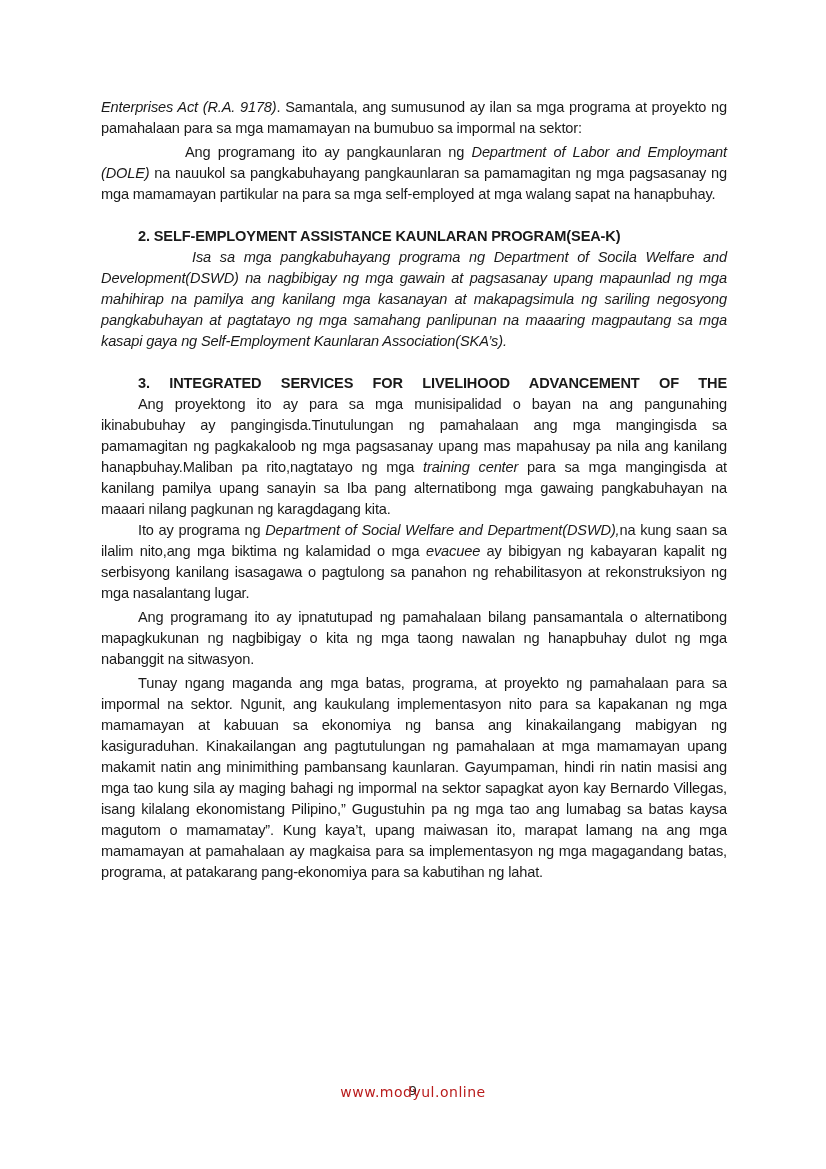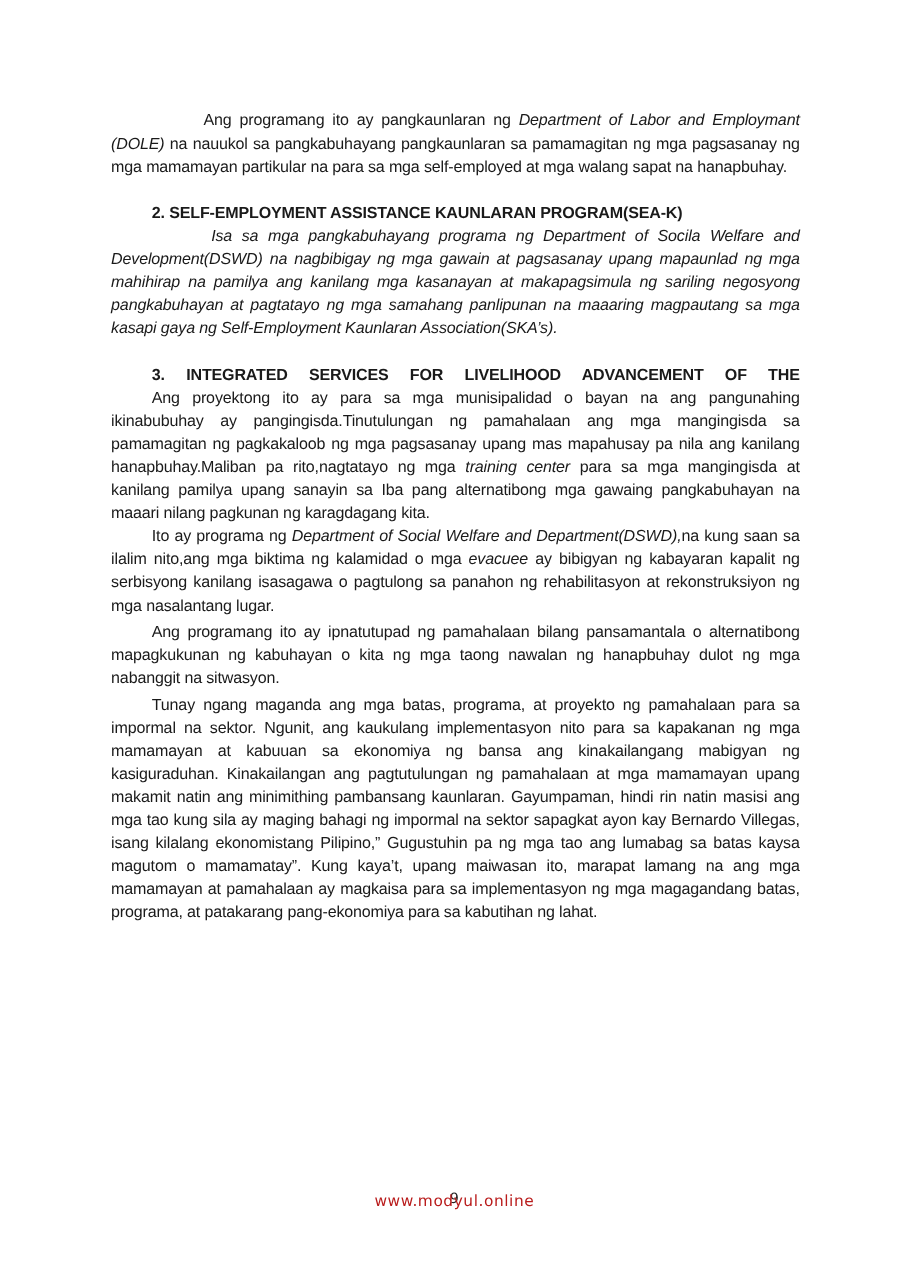--- a/index.html
+++ b/index.html
@@ -20,29 +20,30 @@
   .page-num { position: absolute; left: 0; width: 826px; top: 1083px;
               text-align: center; font-family: "DejaVu Sans", sans-serif; font-size: 13px; color: #222; }
   .watermark { position: absolute; left: 0; width: 826px; top: 1084px; text-align: center;
                font-family: "DejaVu Sans", sans-serif; font-size: 14px; color: #b91c1c; letter-spacing: 0.5px; }
 </style>
 </head>
 <body>
 
 <div class="page">
 
+  <p><em>Enterprises Act (R.A. 9178)</em><span>. Samantala, ang sumusunod ay ilan sa mga programa at proyekto ng pamahalaan para sa mga mamamayan na bumubuo sa impormal na sektor:</span></p>
 
   <p class="ind2 gap-sm"><span>Ang programang ito ay pangkaunlaran ng </span><em>Department of Labor and Employmant (DOLE)</em><span> na nauukol sa pangkabuhayang pangkaunlaran sa pamamagitan ng mga pagsasanay ng mga mamamayan partikular na para sa mga self-employed at mga walang sapat na hanapbuhay.</span></p>
 
   <p class="heading h-indent gap-lg">2. SELF-EMPLOYMENT ASSISTANCE KAUNLARAN PROGRAM(SEA-K)</p>
   <p class="ind3">Isa sa mga pangkabuhayang  programa ng Department of Socila Welfare and Development(DSWD) na nagbibigay ng mga gawain at pagsasanay upang mapaunlad ng mga mahihirap na pamilya ang kanilang mga kasanayan at makapagsimula ng sariling negosyong pangkabuhayan at pagtatayo ng mga samahang panlipunan na maaaring magpautang sa mga kasapi gaya ng Self-Employment Kaunlaran Association(SKA’s).</p>
 
   <p class="heading h-indent gap-lg just-last">3. INTEGRATED SERVICES FOR LIVELIHOOD ADVANCEMENT OF THE</p>
   <p class="ind1"><span>Ang proyektong  ito ay para sa mga munisipalidad o bayan na ang pangunahing ikinabubuhay ay pangingisda.Tinutulungan ng pamahalaan ang mga mangingisda sa pamamagitan ng pagkakaloob ng mga pagsasanay upang mas mapahusay pa nila ang kanilang hanapbuhay.Maliban pa rito,nagtatayo ng mga </span><em>training center</em><span> para sa mga mangingisda at kanilang pamilya upang sanayin sa Iba pang alternatibong mga gawaing pangkabuhayan na maaari nilang pagkunan ng karagdagang kita.</span></p>
 
   <p class="ind1"><span>Ito ay programa ng </span><em>Department of Social Welfare and Department(DSWD),</em><span>na kung saan sa ilalim nito,ang  mga biktima ng kalamidad o mga </span><em>evacuee</em><span> ay bibigyan ng kabayaran kapalit ng serbisyong kanilang isasagawa o pagtulong sa panahon ng rehabilitasyon at rekonstruksiyon ng mga nasalantang lugar.</span></p>
-  <p class="ind1 gap-sm">Ang programang ito ay ipnatutupad ng pamahalaan bilang pansamantala o alternatibong mapagkukunan ng kabuhayan o kita ng mga taong nawalan ng hanapbuhay dulot ng mga nabanggit na sitwasyon.</p>
+  <p class="ind1 gap-sm">Ang programang ito ay ipnatutupad ng pamahalaan bilang pansamantala o alternatibong mapagkukunan ng nagbibigay o kita ng mga taong nawalan ng hanapbuhay dulot ng mga nabanggit na sitwasyon.</p>
 
   <p class="ind1 gap-sm">Tunay ngang maganda ang mga batas, programa, at proyekto ng pamahalaan para sa impormal na sektor. Ngunit, ang kaukulang implementasyon nito para sa kapakanan ng mga mamamayan at kabuuan sa ekonomiya ng bansa ang kinakailangang mabigyan ng kasiguraduhan. Kinakailangan ang pagtutulungan ng pamahalaan at mga mamamayan upang makamit natin ang minimithing pambansang kaunlaran. Gayumpaman, hindi rin natin masisi ang mga tao kung sila ay maging bahagi ng impormal na sektor sapagkat ayon  kay Bernardo Villegas, isang kilalang ekonomistang Pilipino,” Gugustuhin pa ng mga tao ang lumabag sa batas kaysa magutom o mamamatay”. Kung kaya’t, upang maiwasan ito, marapat lamang na ang mga mamamayan at pamahalaan ay magkaisa para sa implementasyon ng mga magagandang batas, programa, at patakarang pang-ekonomiya para sa kabutihan ng lahat.</p>
 </div>
 
 <div class="page-num">9</div>
 <div class="watermark">www.modyul.online</div>
 
 </body></html>

